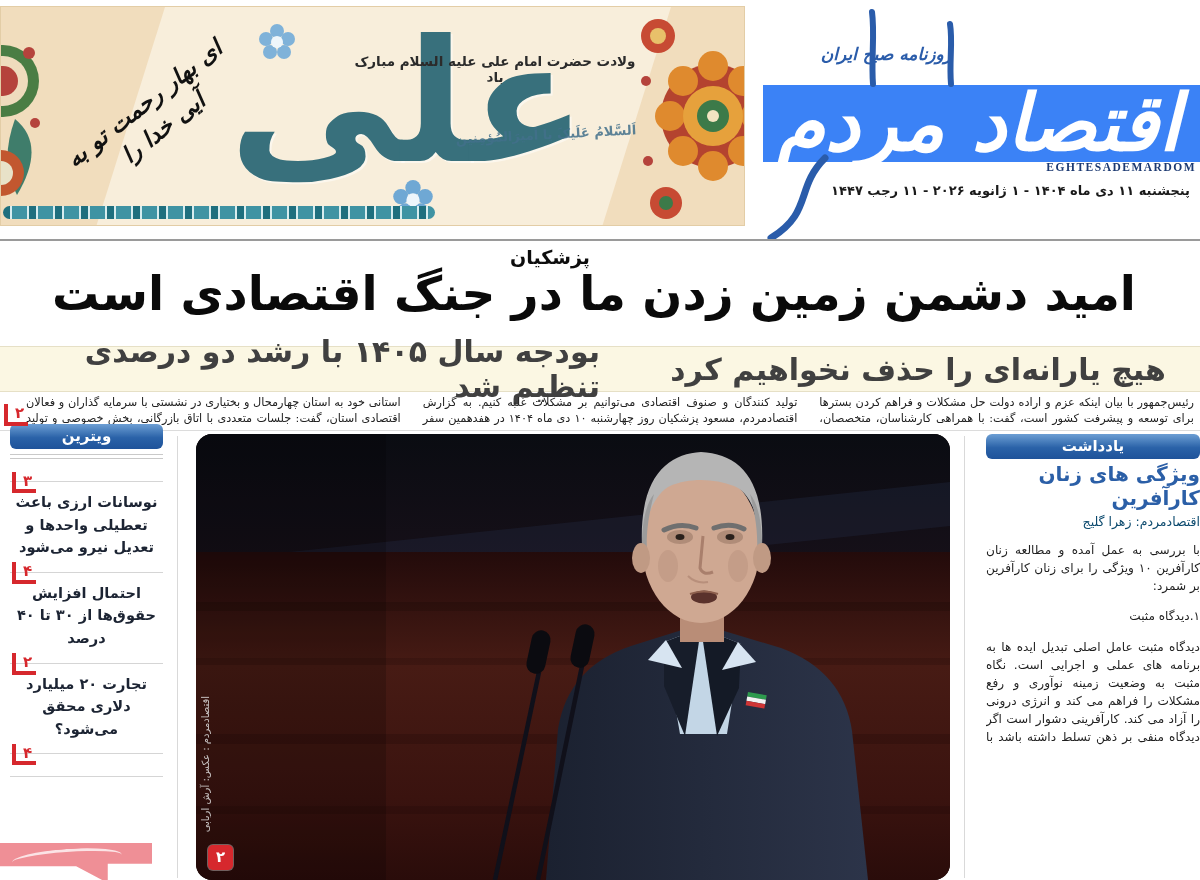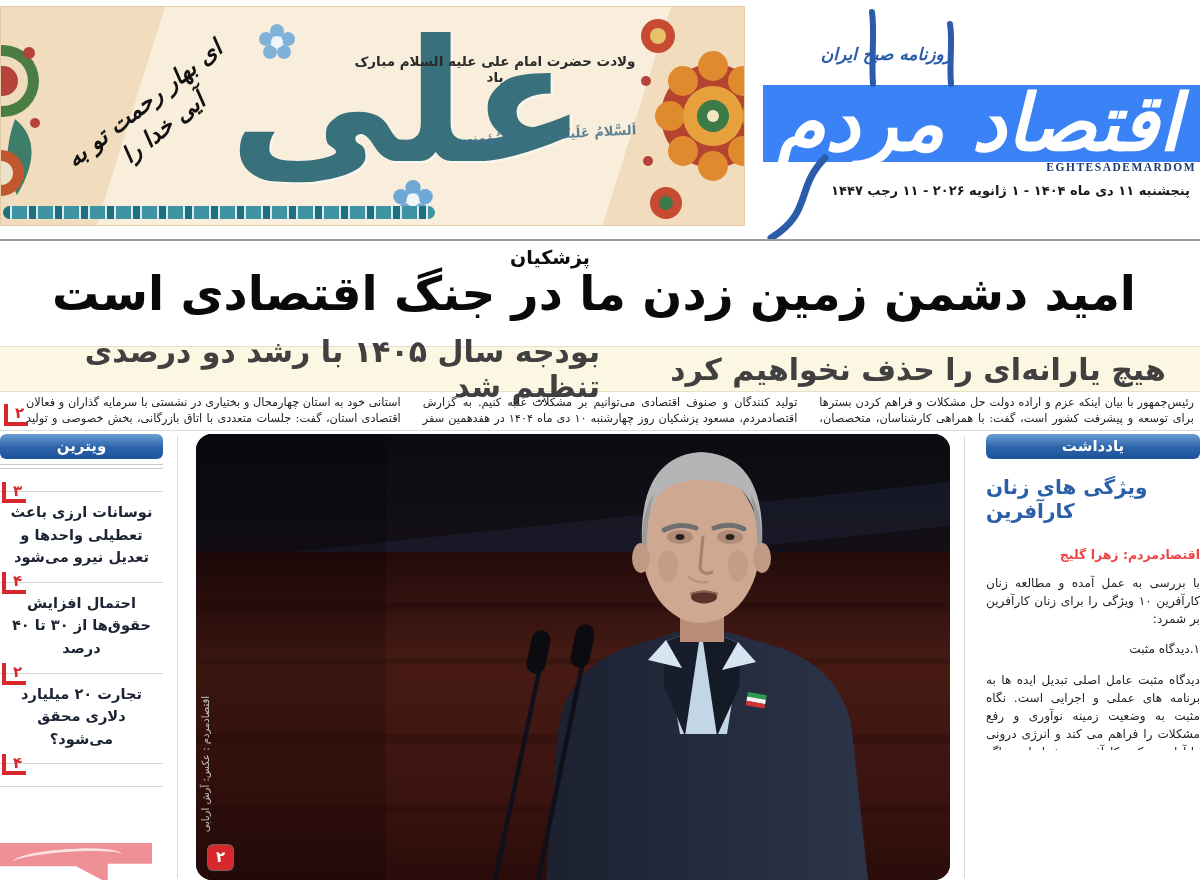--- a/index.html
+++ b/index.html
@@ -57,21 +57,21 @@
                column-count:3; column-gap:22px; font-size:11.3px; line-height:1.45; color:#222;
                text-align:justify; overflow:hidden; }
   .rule-mid { position:absolute; left:0; top:430px; width:1200px; height:1px; background:#dcdcdc; }
 
   
   .pmark { position:absolute; color:#d6282d; font-weight:bold; font-style:normal; font-size:15px;
            border-left:4px solid #d6282d; border-bottom:4px solid #d6282d; padding:1px 4px 0 7px;
            line-height:1.1; z-index:5; }
 
   
-  .sidebar { position:absolute; left:0; top:434px; width:163px; height:394px; overflow:hidden; }
+  .sidebar { position:absolute; left:0; top:424px; width:163px; height:394px; overflow:hidden;padding-left:10px; }
   .blue-header { height:25px; border-radius:6px; background:linear-gradient(#6d9fd4,#2a62a8 55%,#1f539a);
                  color:#fff; text-align:center; font-size:15px; font-weight:bold; line-height:25px;
                  direction:rtl; }
   .vit-rules { margin-top:5px; border-top:1px solid #c9c9c9; border-bottom:1px solid #c9c9c9; height:5px; }
   .vit-item { position:relative; padding:9px 4px 13px 4px; border-bottom:1px solid #d5d5d5; }
   .vit-text { direction:rtl; text-align:center; font-size:14.6px; font-weight:bold; color:#1c2433;
               line-height:1.55; }
   .vit-item .pmark { left:2px; bottom:-12px; }
   .sidebar-line { position:absolute; left:177px; top:436px; width:1px; height:442px; background:#d9d9d9; }
   .note-line   { position:absolute; left:964px; top:436px; width:1px; height:442px; background:#d9d9d9; }
@@ -80,24 +80,24 @@
   .photo { position:absolute; left:196px; top:434px; width:754px; height:446px; border-radius:16px;
            overflow:hidden; background:#1a0d0d; }
   .photo-credit { position:absolute; left:4px; bottom:48px; writing-mode:vertical-rl;
                   transform:rotate(180deg); direction:rtl; color:#e3e3e3; font-size:10px; opacity:.85; }
   .photo-badge { position:absolute; left:12px; bottom:10px; width:25px; height:25px; background:#d6282d;
                  border-radius:5px; color:#fff; font-size:15px; font-weight:bold; text-align:center;
                  line-height:25px; box-shadow:0 0 0 1px rgba(255,255,255,.35); }
 
   
   .note { position:absolute; left:986px; top:434px; width:214px; height:316px; overflow:hidden; }
-  .note-title { margin-top:16px; text-align:left; direction:rtl; font-size:20px; font-weight:bold;
+  .note-title { margin-top:3px; text-align:right; direction:rtl; font-size:20px; font-weight:bold;
                 color:#2b5fa7; }
-  .note-byline { margin-top:24px; direction:rtl; text-align:right; font-size:12.5px; font-weight:bold;
-                 color:#ef4444; }
+  .note-byline { margin-top:4px; direction:rtl; text-align:right; font-size:12.5px; font-weight:normal;
+                 color:#0c4a6e; }
   .note-body p { direction:rtl; text-align:justify; font-size:12.1px; line-height:1.5; color:#1f1f1f;
                  margin-top:12px; }
 
   
   .stamp { position:absolute; left:-6px; top:843px; width:158px; height:40px; z-index:6;
            background:rgba(233,100,110,.72);
            clip-path:polygon(0 0,100% 0,100% 52%,72% 52%,72% 100%,52% 58%,0 58%,0 100%,0 100%); }
   .stamp::after { content:""; position:absolute; left:18px; top:6px; width:110px; height:16px;
                   border-radius:50%; border-top:3px solid rgba(255,255,255,.75); transform:rotate(-4deg); }
 </style>

